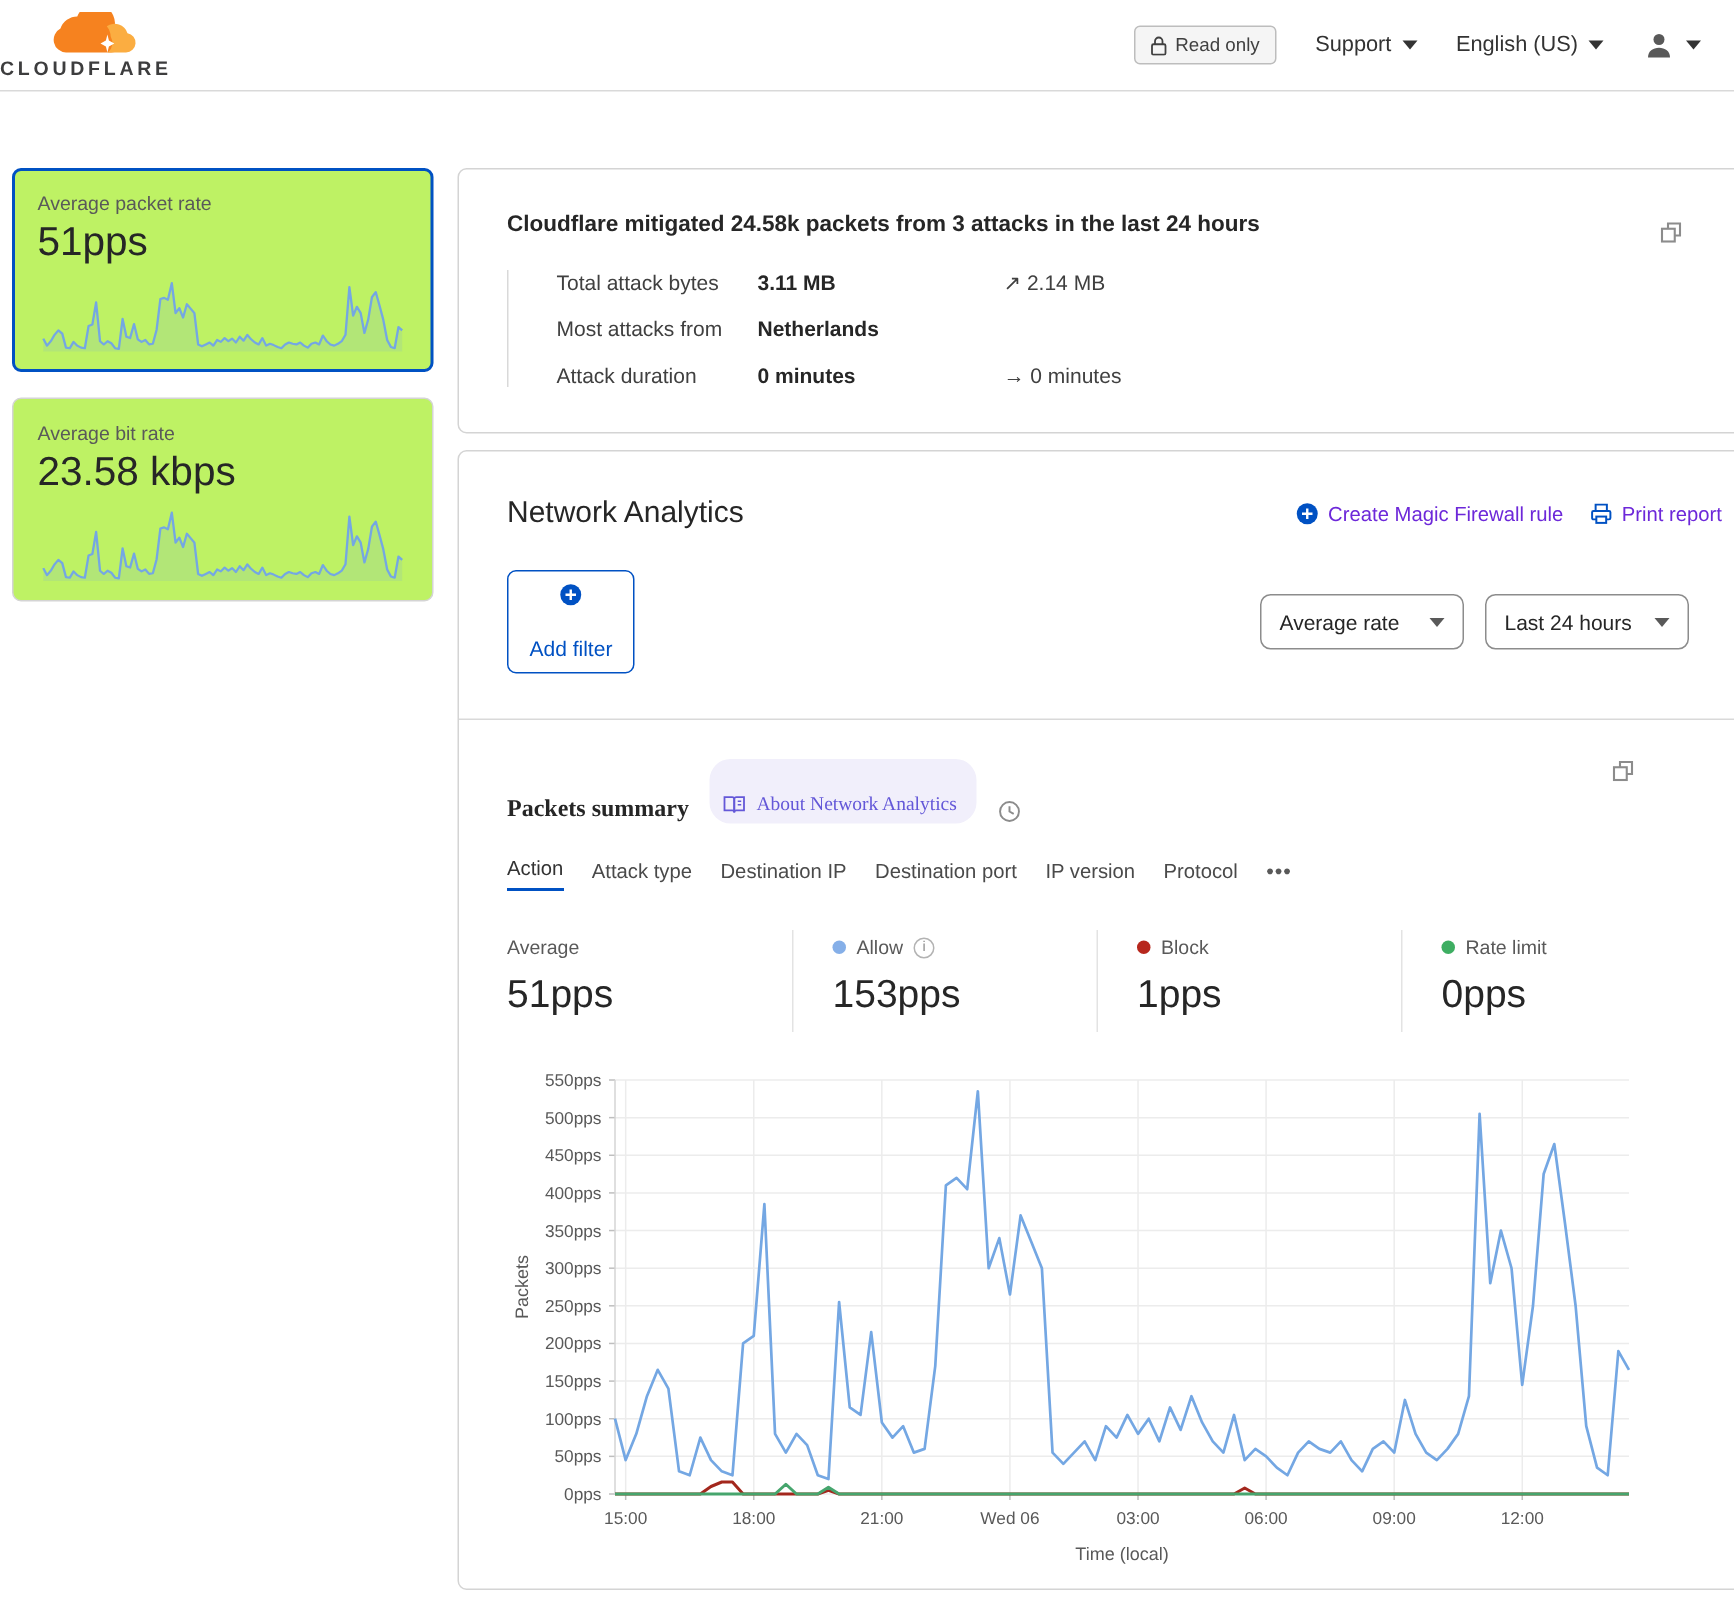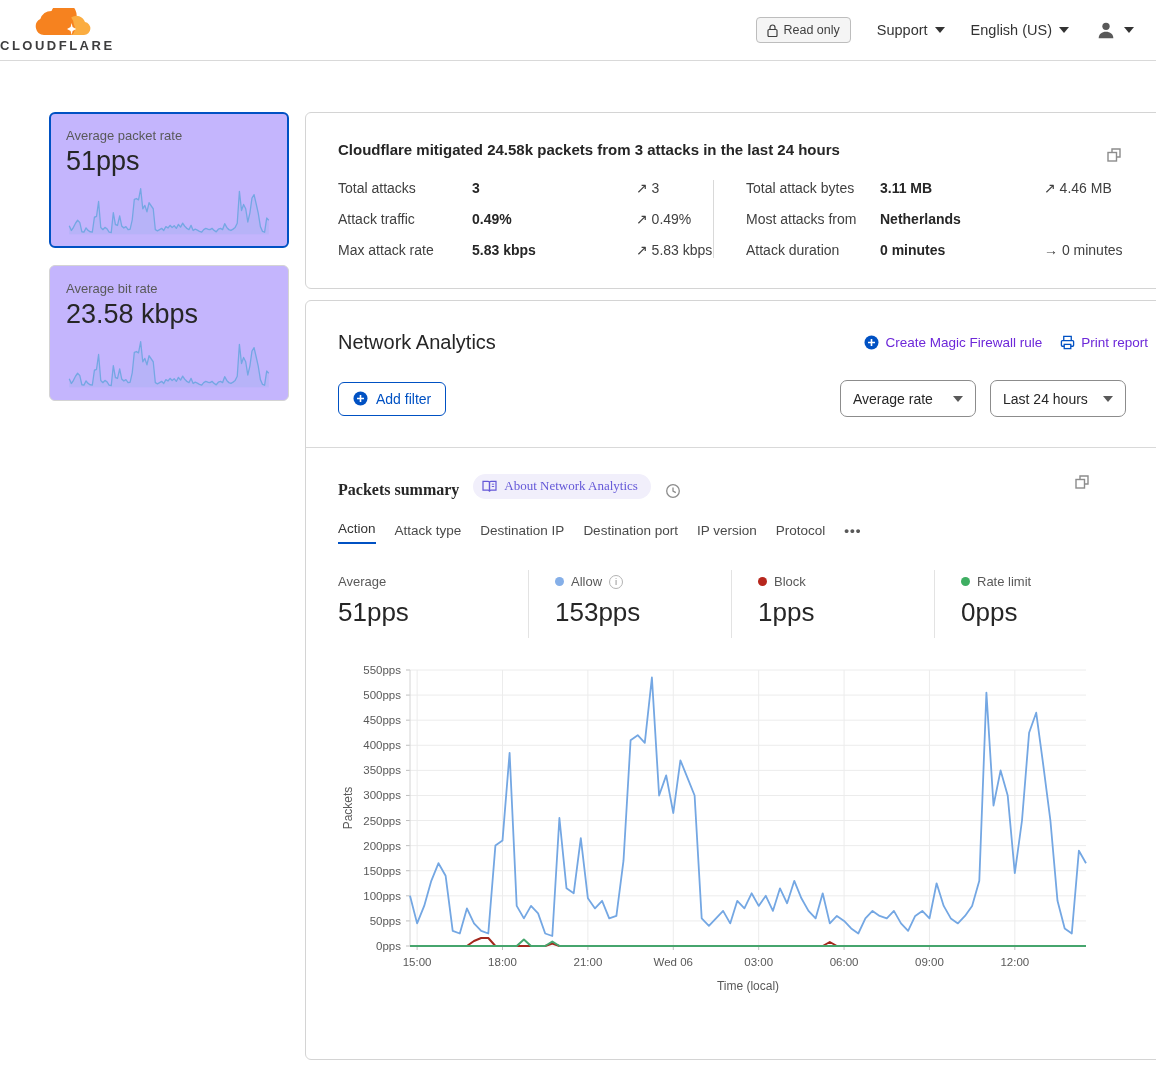--- a/index.html
+++ b/index.html
@@ -13,21 +13,21 @@
   .logo-text { font-size:13px; font-weight:700; letter-spacing:2.5px; color:#3d3d3e; margin-top:-2px; }
   .header-right { margin-left:auto; display:flex; align-items:center; gap:26px; margin-right:22px; }
   .readonly-badge { display:flex; align-items:center; gap:6px; background:#f5f5f5;
     border:1px solid #bdbdbd; border-radius:4px; padding:5px 10px; font-size:12.5px; color:#404040;margin-left:44px; }
   .hmenu { display:flex; align-items:center; gap:7px; font-size:14.5px; color:#333; cursor:pointer; }
   .caret { width:0; height:0; border-left:5px solid transparent; border-right:5px solid transparent;
     border-top:6px solid #333; display:inline-block; }
 
   
   .sidebar { position:absolute; left:8px; top:112px; width:281px; }
-  .mini-card { border:1px solid #d4d4d4; border-radius:6px; padding:15px 16px 10px; margin-bottom:17px; background:#c4b5fd;margin-left:41px; }
+  .mini-card { border:1px solid #d4d4d4; border-radius:6px; padding:15px 16px 10px; margin-bottom:17px; background:#bef264; }
   .mini-card.selected { border:2px solid #0051c3; padding:14px 15px 9px; }
   .mini-label { font-size:13px; color:#595959; }
   .mini-value { font-size:27px; color:#262626; margin:3px 0 6px; }
   .sparkline { display:block; width:100%; height:54px; }
 
   
   .content { position:absolute; left:305px; top:112px; width:880px; }
   .card { border:1px solid #d4d4d4; border-radius:6px; background:#fff; position:relative; }
 
   
@@ -44,36 +44,36 @@
   .popout { position:absolute; top:34px; left:800px; cursor:pointer; }
 
   
   .analytics-card { height:760px; }
   .na-top { padding:30px 32px 0; }
   .na-titlerow { display:flex; align-items:center; }
   .na-title { font-size:20px; font-weight:500; color:#262626; }
   .na-links { margin-left:auto; display:flex; align-items:center; gap:18px; margin-right:4px; }
   .blue-link { display:flex; align-items:center; gap:6px; color:#6d28d9; font-size:13.5px; cursor:pointer; }
   .filter-row { display:flex; align-items:center; margin:26px 0 30px; }
-  .add-filter-btn { display:flex; align-items:center; gap:8px; border:1px solid #0051c3; border-radius:6px;
+  .add-filter-btn { display:flex; align-items:center; gap:20px; border:1px solid #0051c3; border-radius:6px;
     background:#fff; color:#0051c3; font-size:14px; padding:8px 14px; cursor:pointer;
-    font-family:"Liberation Sans", sans-serif; }
+    font-family:"Liberation Sans", sans-serif;flex-direction:column; }
   .selects { margin-left:auto; display:flex; gap:14px; margin-right:26px; }
   .select-box { display:flex; align-items:center; justify-content:space-between; width:136px; height:37px;
     border:1px solid #8c8c8c; border-radius:7px; padding:0 12px; font-size:14px; color:#262626; cursor:pointer; }
   .select-caret { width:0; height:0; border-left:5px solid transparent; border-right:5px solid transparent;
     border-top:6px solid #595959; }
   .na-divider { border-top:1px solid #d9d9d9; }
 
   
   .pk-section { padding:26px 32px 0; position:relative; }
   .pk-titlerow { display:flex; align-items:flex-end; gap:14px;font-family:Liberation Serif, serif; }
   .pk-title { font-size:16px; font-weight:700; color:#262626; }
   .pk-badge { display:flex; align-items:center; gap:7px; background:#f1effb; color:#6458d8;
-    font-size:13px; border-radius:14px; padding:4px 13px 5px 9px; cursor:pointer; }
+    font-size:13px; border-radius:14px; padding:22px 13px 5px 9px; cursor:pointer; }
   .pk-popout { position:absolute; top:26px; left:768px; cursor:pointer; }
   .tabs { display:flex; gap:19px; margin-top:22px; font-size:13.5px; color:#4a4a4a; align-items:flex-end; }
   .tab { padding-bottom:6px; cursor:pointer; }
   .tab.active { color:#333; border-bottom:2px solid #0051c3; }
   .tab-more { letter-spacing:1px; color:#595959; font-weight:700; cursor:pointer; padding-bottom:6px; }
 
   .stats-row { display:flex; margin-top:26px; }
   .stat-cell { padding:4px 0 10px; width:190px; }
   .stat-cell + .stat-cell { border-left:1px solid #e3e3e3; padding-left:26px; width:203px; }
   .stat-head { display:flex; align-items:center; gap:7px; font-size:13px; color:#595959; }
@@ -152,35 +152,24 @@
 
   <div class="card summary-card">
     <div class="summary-title">Cloudflare mitigated 24.58k packets from 3 attacks in the last 24 hours</div>
     <span class="popout">
       <svg width="16" height="16" viewBox="0 0 16 16">
         <rect x="2" y="5.5" width="8.5" height="8.5" fill="none" stroke="#8c8c8c" stroke-width="1.4"></rect>
         <path d="M6 5.5 V2 H14 V10 H10.5" fill="none" stroke="#8c8c8c" stroke-width="1.4"></path>
       </svg>
     </span>
     <div class="summary-cols">
-      <div class="summary-col left">
-        <span class="s-label">Total attacks</span>
-        <span class="s-value">3</span>
-        <span class="s-trend">↗ 3</span>
-        <span class="s-label">Attack traffic</span>
-        <span class="s-value">0.49%</span>
-        <span class="s-trend">↗ 0.49%</span>
-        <span class="s-label">Max attack rate</span>
-        <span class="s-value">5.83 kbps</span>
-        <span class="s-trend">↗ 5.83 kbps</span>
-      </div>
       <div class="summary-col right">
         <span class="s-label">Total attack bytes</span>
         <span class="s-value">3.11 MB</span>
-        <span class="s-trend">↗ 4.46 MB</span>
+        <span class="s-trend">↗ 2.14 MB</span>
         <span class="s-label">Most attacks from</span>
         <span class="s-value">Netherlands</span>
         <span class="s-trend"></span>
         <span class="s-label">Attack duration</span>
         <span class="s-value">0 minutes</span>
         <span class="s-trend">→ 0 minutes</span>
       </div>
     </div>
   </div>
 

